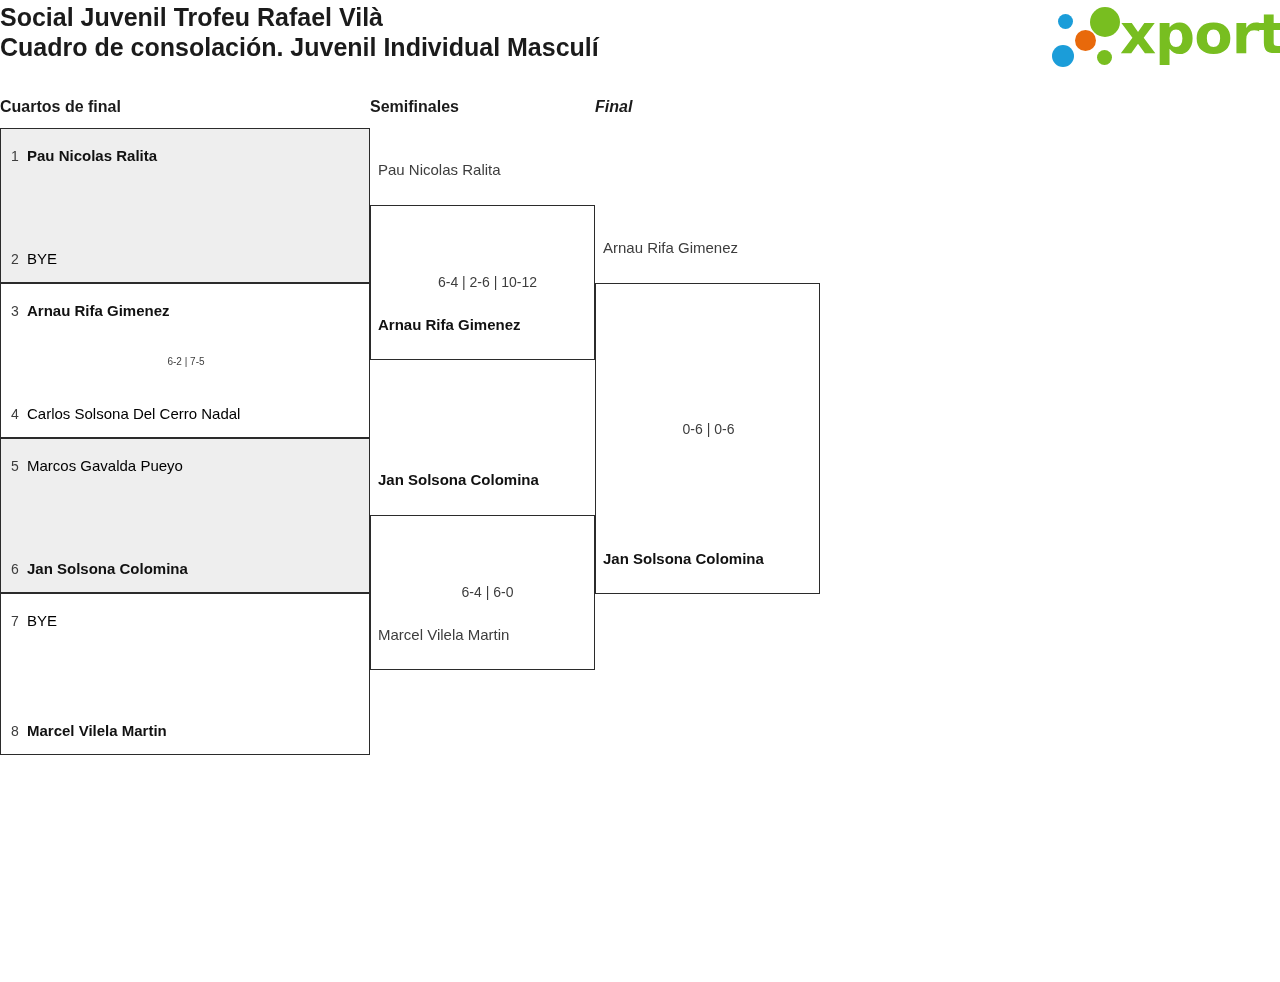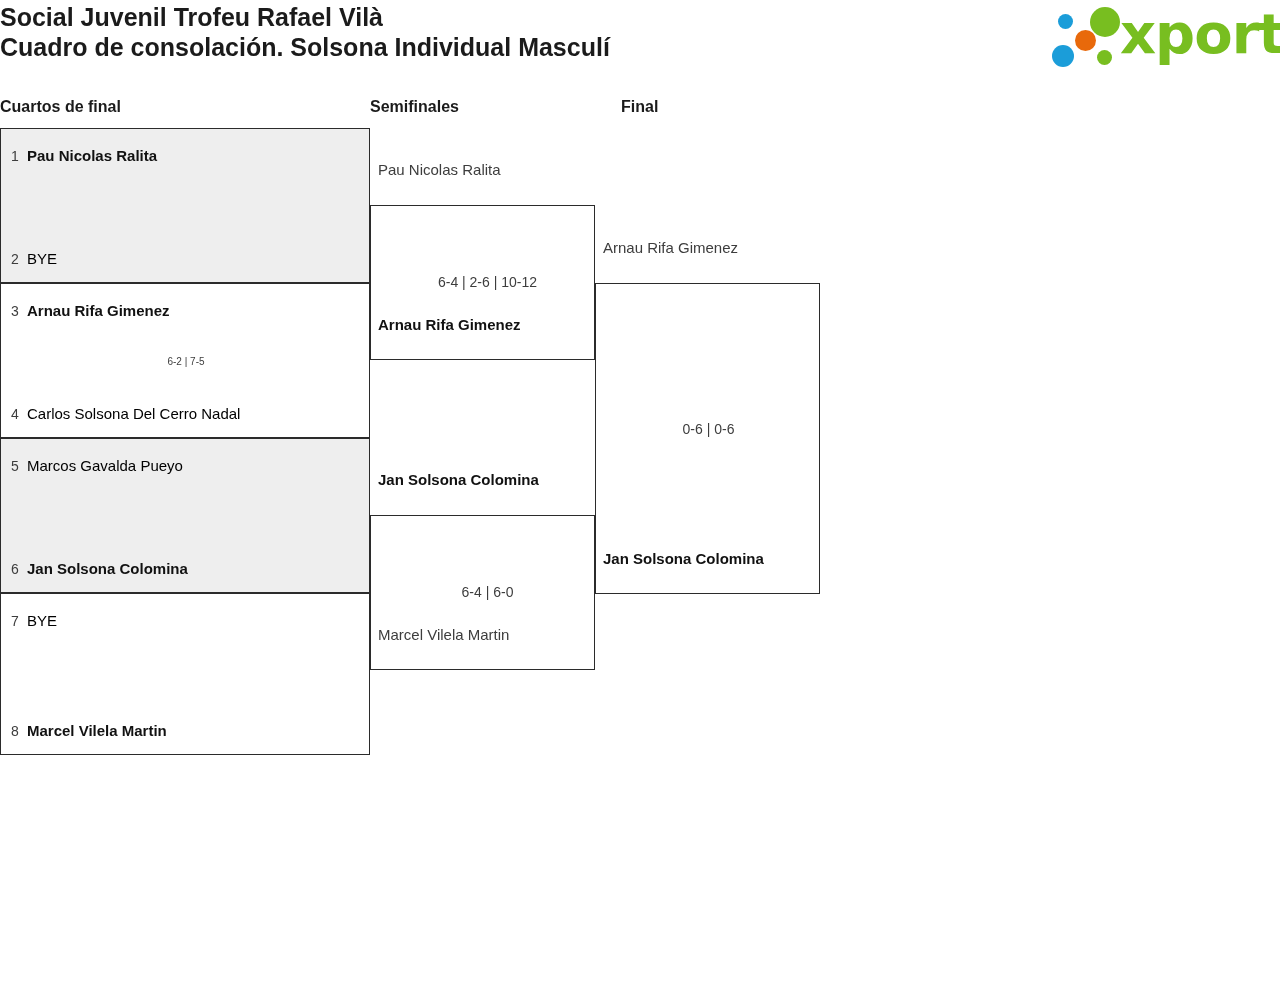--- a/index.html
+++ b/index.html
@@ -56,21 +56,21 @@
     position: absolute;
     top: 96px;
     font-size: 16px;
     line-height: 22px;
     font-weight: 700;
     text-align: left;
     color: #1b1b1b;
   }
   #round-qf   { left: 0px;   width: 370px; }
   #round-sf   { left: 370px; width: 225px; }
-  #round-fin  { left: 621px; width: 225px; }
+  #round-fin  { left: 595px; width: 225px; font-style: italic; }
 
   
   #bracket {
     position: absolute;
     left: 0; top: 128px;
     width: 830px; height: 628px;
   }
 
   
   .qf-cell {
@@ -190,21 +190,21 @@
     color: #3d3d3d;
   }
 </style>
 </head>
 <body>
 
 <div id="header">
 
   <div id="title-block">
     <div class="title-line">Social Juvenil Trofeu Rafael Vilà</div>
-    <div class="title-line">Cuadro de consolación. Solsona Individual Masculí</div>
+    <div class="title-line">Cuadro de consolación. Juvenil Individual Masculí</div>
   </div>
 
   <div id="logo">
     <div id="logo-dots">
       <span class="dot" style="left:10px; top:8px;  width:15px; height:15px; background:#1b9dd9;"></span>
       <span class="dot" style="left:27px; top:24px; width:21px; height:21px; background:#e8690b;"></span>
       <span class="dot" style="left:4px;  top:39px; width:22px; height:22px; background:#1b9dd9;"></span>
       <span class="dot" style="left:42px; top:1px;  width:30px; height:30px; background:#78be20;"></span>
       <span class="dot" style="left:49px; top:44px; width:15px; height:15px; background:#78be20;"></span>
     </div>

